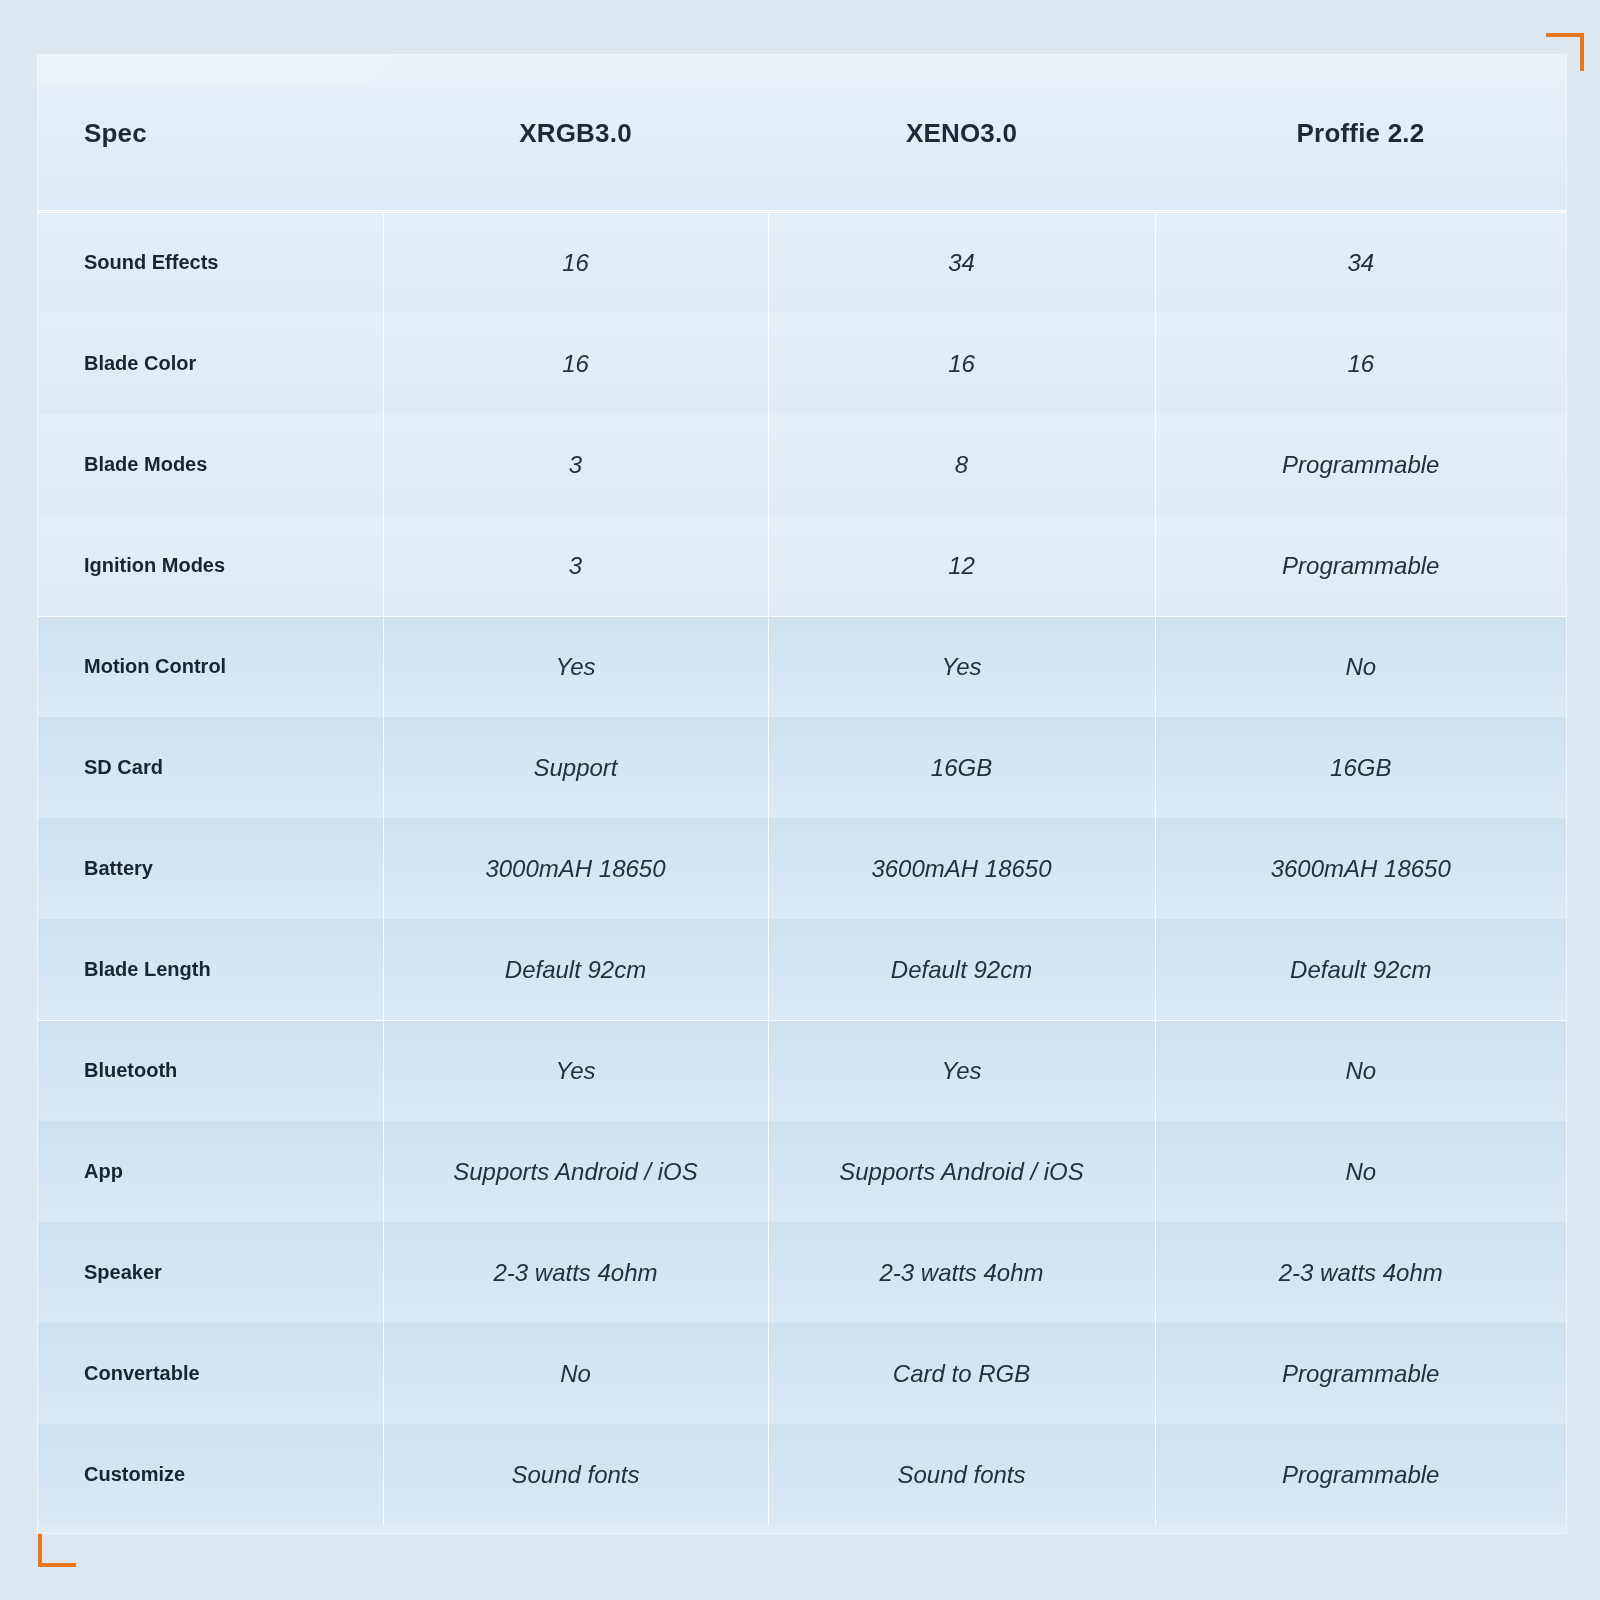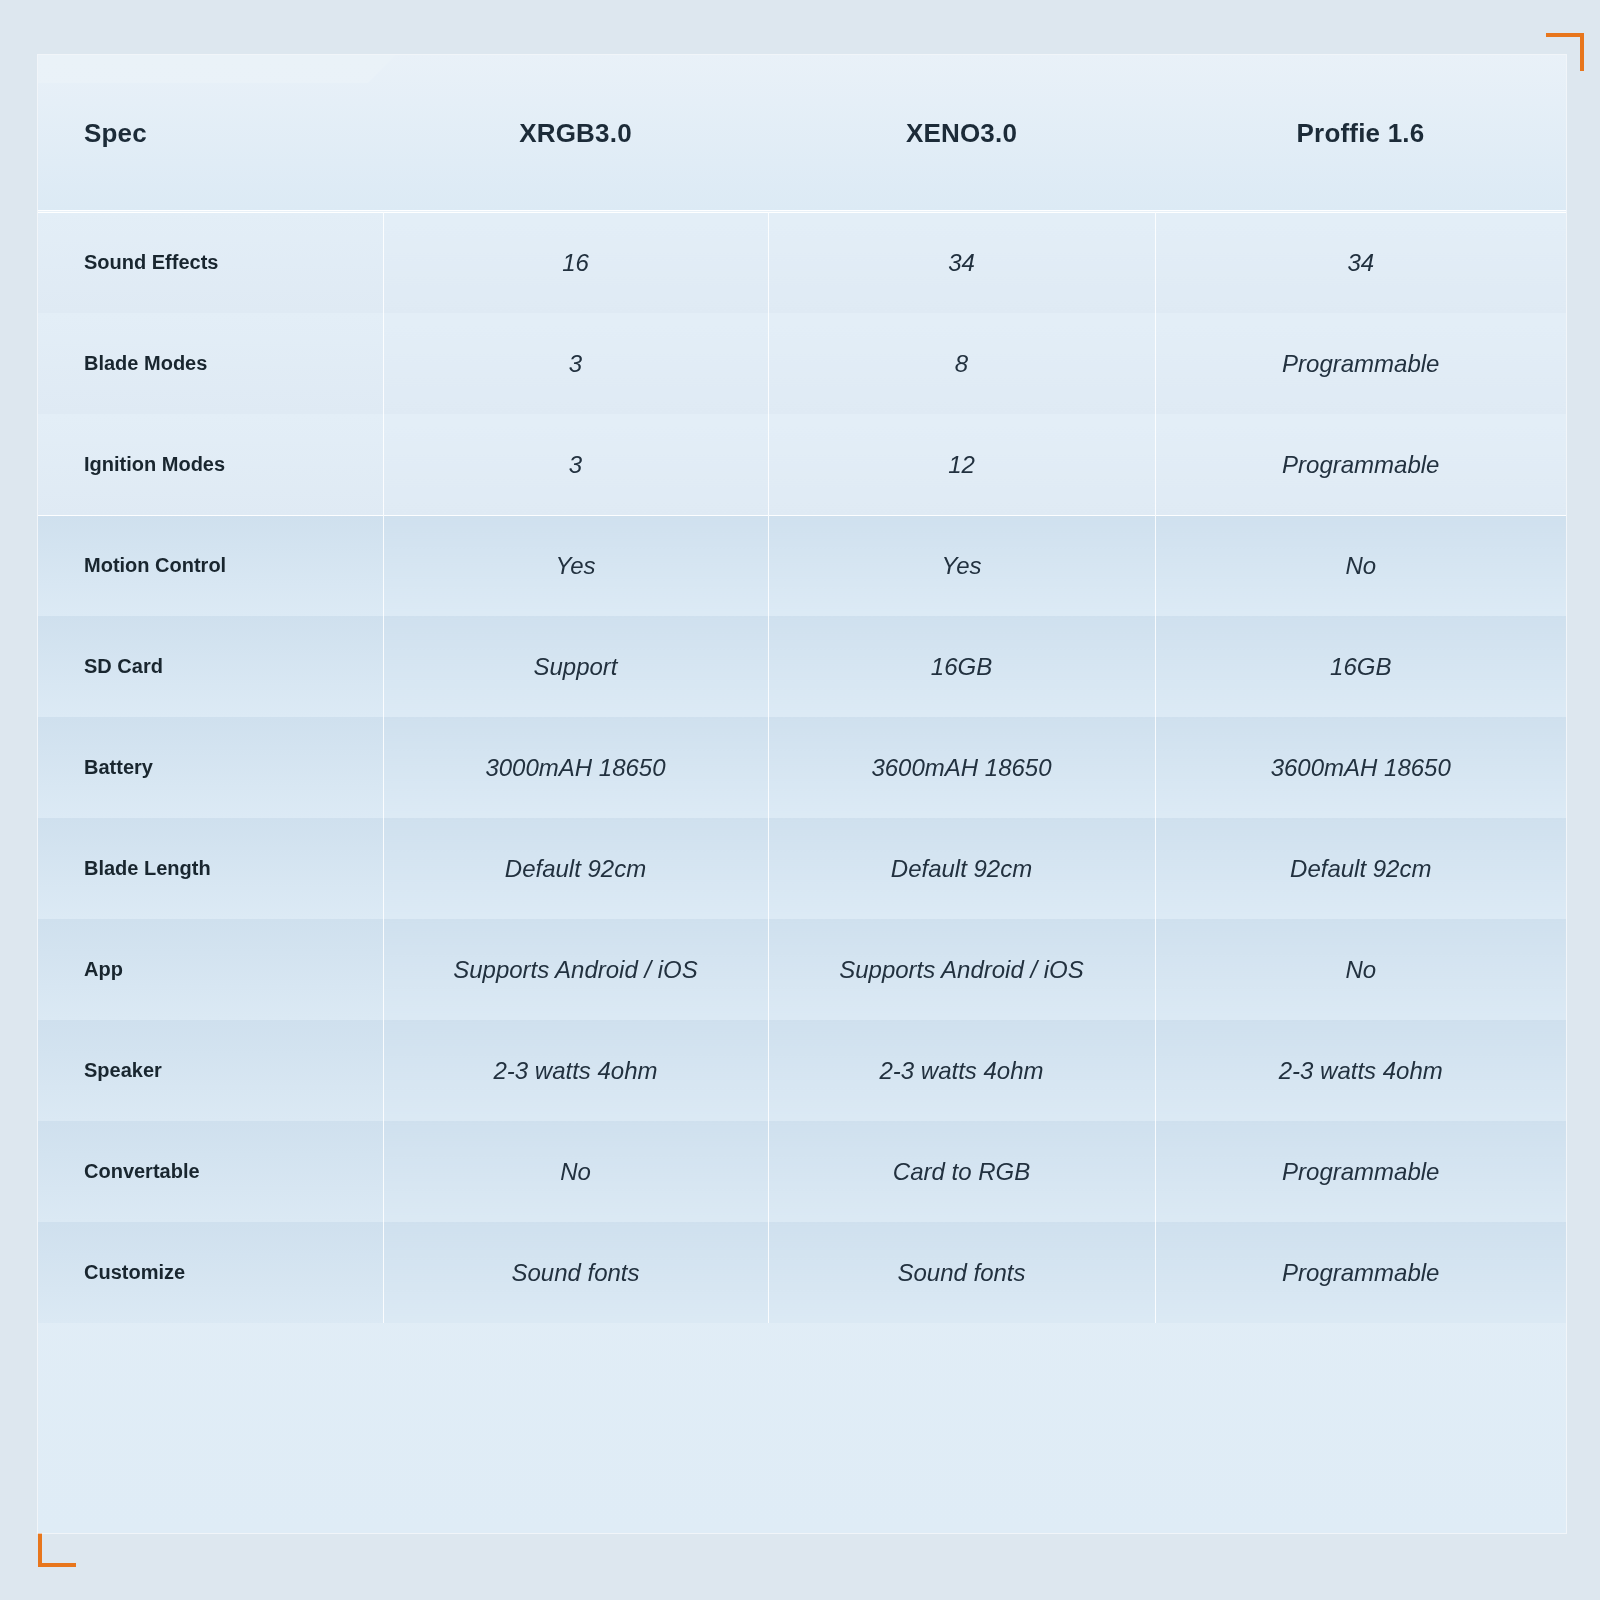--- a/index.html
+++ b/index.html
@@ -126,30 +126,36 @@
       <col class="c0">
         <col class="c1">
         <col class="c2">
         <col class="c3">
     </colgroup>
     <thead>
       <tr>
         <th class="spec">Spec</th>
         <th class="val">XRGB3.0</th>
         <th class="val">XENO3.0</th>
-        <th class="val">Proffie 1.6</th>
+        <th class="val">Proffie 2.2</th>
       </tr>
     </thead>
     <tbody>
 
       <tr class="g1 grp-start">
         <td class="label">Sound Effects</td>
         <td class="val">16</td>
         <td class="val">34</td>
         <td class="val">34</td>
+      </tr>
+      <tr class="g1">
+        <td class="label">Blade Color</td>
+        <td class="val">16</td>
+        <td class="val">16</td>
+        <td class="val">16</td>
       </tr>
       <tr class="g1">
         <td class="label">Blade Modes</td>
         <td class="val">3</td>
         <td class="val">8</td>
         <td class="val">Programmable</td>
       </tr>
       <tr class="g1">
         <td class="label">Ignition Modes</td>
         <td class="val">3</td>
@@ -175,20 +181,26 @@
         <td class="val">3600mAH 18650</td>
         <td class="val">3600mAH 18650</td>
       </tr>
       <tr class="g2">
         <td class="label">Blade Length</td>
         <td class="val">Default 92cm</td>
         <td class="val">Default 92cm</td>
         <td class="val">Default 92cm</td>
       </tr>
 
+      <tr class="g3 grp-start">
+        <td class="label">Bluetooth</td>
+        <td class="val">Yes</td>
+        <td class="val">Yes</td>
+        <td class="val">No</td>
+      </tr>
       <tr class="g3">
         <td class="label">App</td>
         <td class="val">Supports Android / iOS</td>
         <td class="val">Supports Android / iOS</td>
         <td class="val">No</td>
       </tr>
       <tr class="g3">
         <td class="label">Speaker</td>
         <td class="val">2-3 watts 4ohm</td>
         <td class="val">2-3 watts 4ohm</td>

